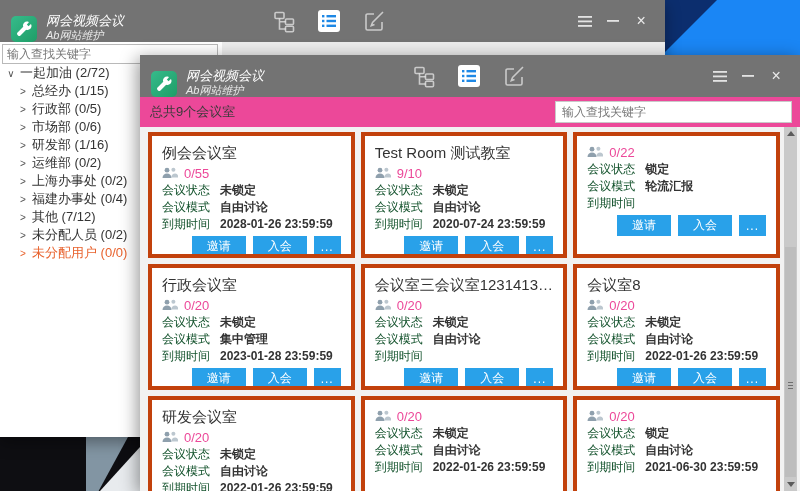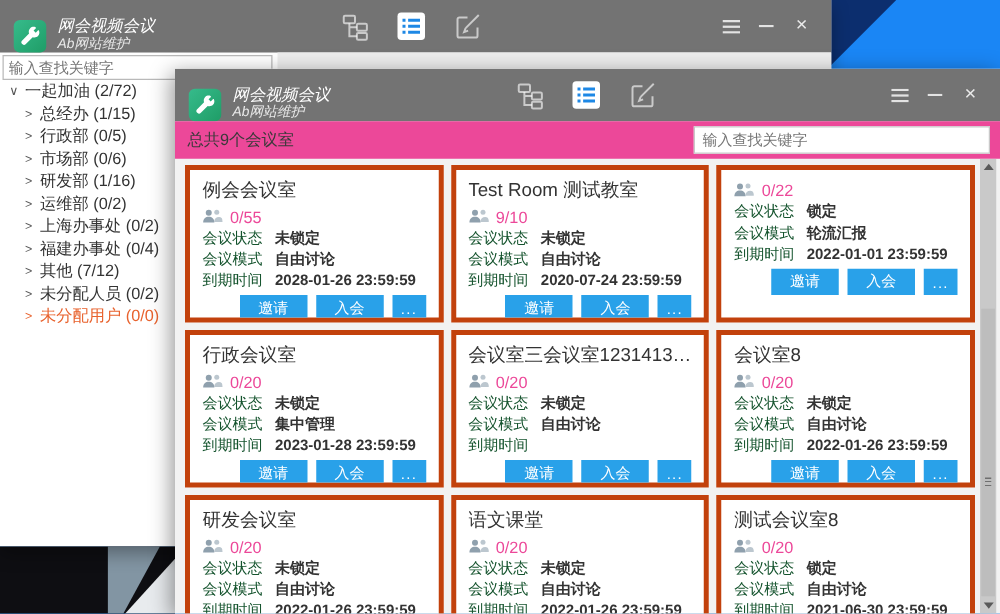--- a/index.html
+++ b/index.html
@@ -354,21 +354,20 @@
           <div class="c-row">
             <span class="c-label">会议状态</span>
             <span class="c-value">锁定</span>
           </div>
           <div class="c-row">
             <span class="c-label">会议模式</span>
             <span class="c-value">轮流汇报</span>
           </div>
           <div class="c-row">
             <span class="c-label">到期时间</span>
-            <span class="c-value">2022-01-01 23:59:59</span>
           </div>
           <div class="c-actions">
             <button class="btn">邀请</button>
             <button class="btn">入会</button>
             <button class="btn more">...</button>
           </div>
         </div>
 
         <div class="card">
           <div class="c-title">行政会议室</div>
@@ -479,21 +478,20 @@
             <span class="c-value">自由讨论</span>
           </div>
           <div class="c-row">
             <span class="c-label">到期时间</span>
             <span class="c-value">2022-01-26 23:59:59</span>
           </div>
 
         </div>
 
         <div class="card">
-          <div class="c-title">语文课堂</div>
           <div class="c-count">
             <svg width="16" height="12" viewBox="0 0 16 12">
               <circle cx="5" cy="3.2" r="2.4" fill="#8fa0ad"></circle>
               <path d="M0.5 11c0-3 2-4.6 4.5-4.6S9.5 8 9.5 11z" fill="#8fa0ad"></path>
               <circle cx="11.4" cy="2.8" r="2" fill="#bcc7cf"></circle>
               <path d="M9.2 10.5c.3-2.6 1.7-4 4-4 1.9 0 3 1.4 3.2 4z" fill="#bcc7cf"></path>
             </svg>
             <span>0/20</span>
           </div>
           <div class="c-row">
@@ -505,21 +503,20 @@
             <span class="c-value">自由讨论</span>
           </div>
           <div class="c-row">
             <span class="c-label">到期时间</span>
             <span class="c-value">2022-01-26 23:59:59</span>
           </div>
 
         </div>
 
         <div class="card">
-          <div class="c-title">测试会议室8</div>
           <div class="c-count">
             <svg width="16" height="12" viewBox="0 0 16 12">
               <circle cx="5" cy="3.2" r="2.4" fill="#8fa0ad"></circle>
               <path d="M0.5 11c0-3 2-4.6 4.5-4.6S9.5 8 9.5 11z" fill="#8fa0ad"></path>
               <circle cx="11.4" cy="2.8" r="2" fill="#bcc7cf"></circle>
               <path d="M9.2 10.5c.3-2.6 1.7-4 4-4 1.9 0 3 1.4 3.2 4z" fill="#bcc7cf"></path>
             </svg>
             <span>0/20</span>
           </div>
           <div class="c-row">

